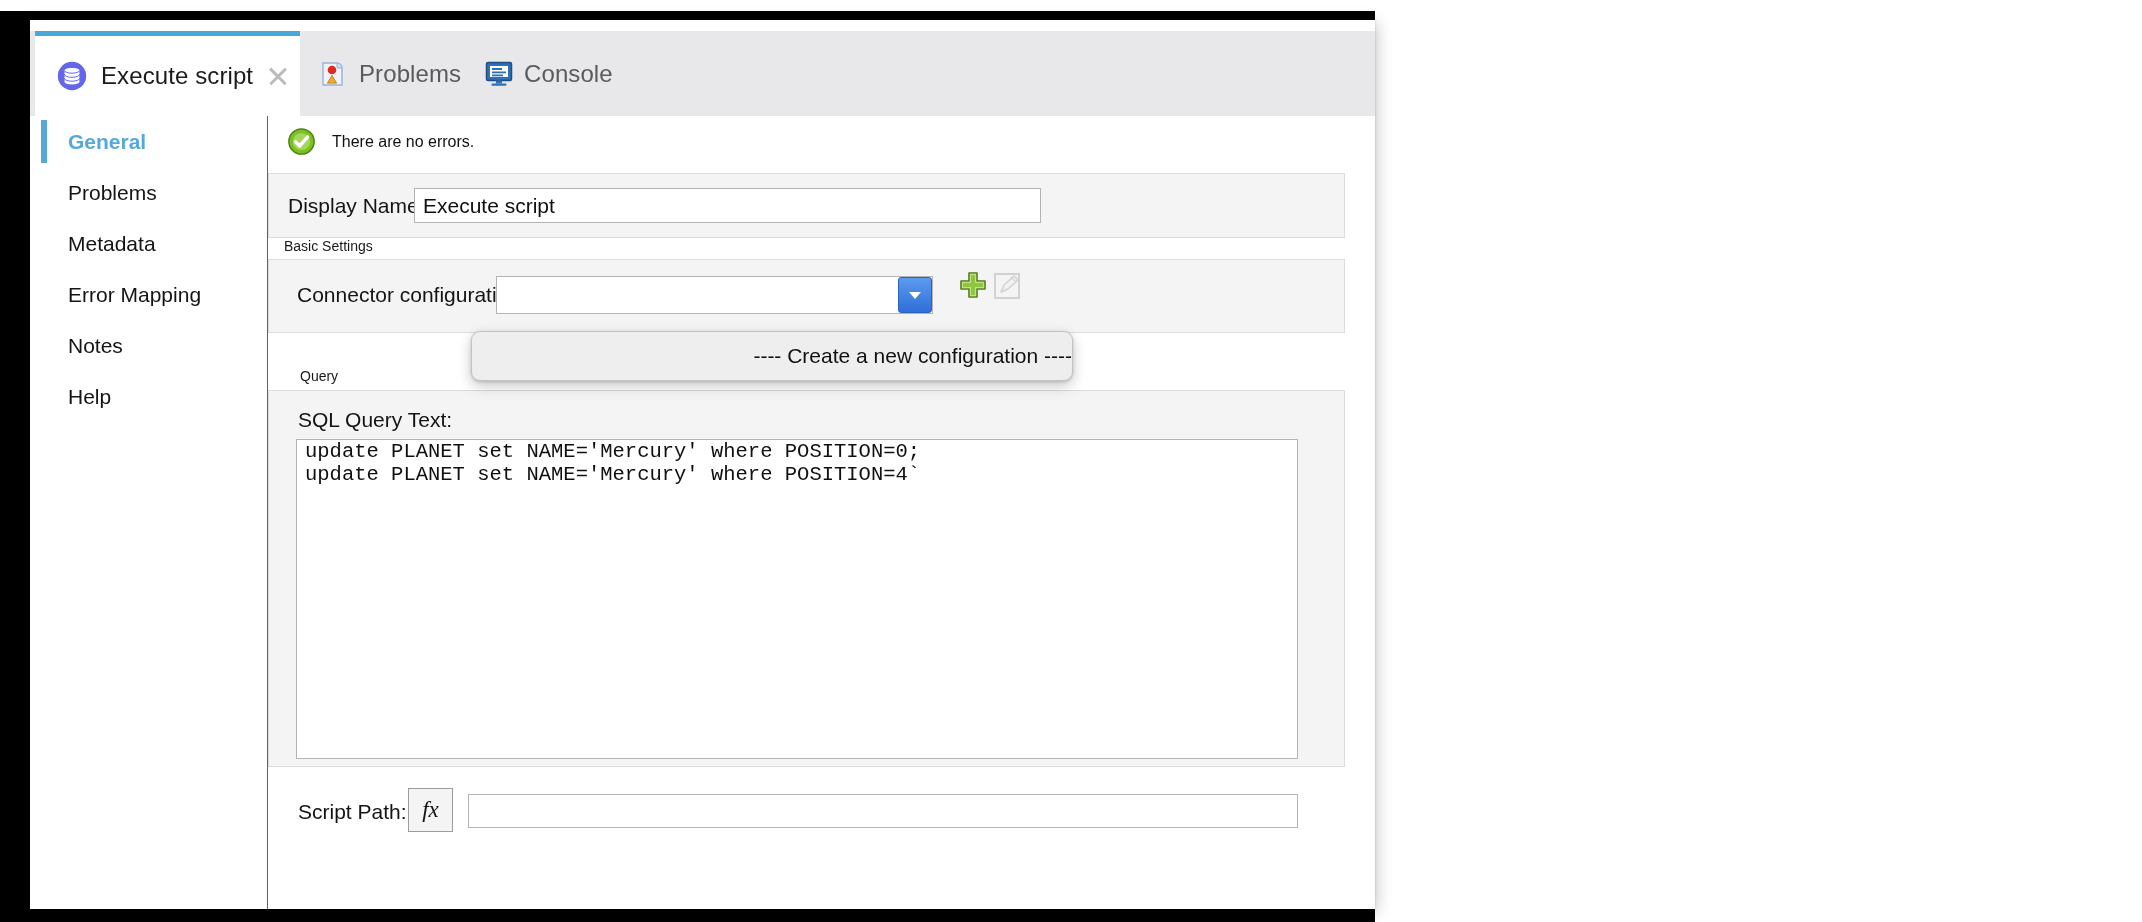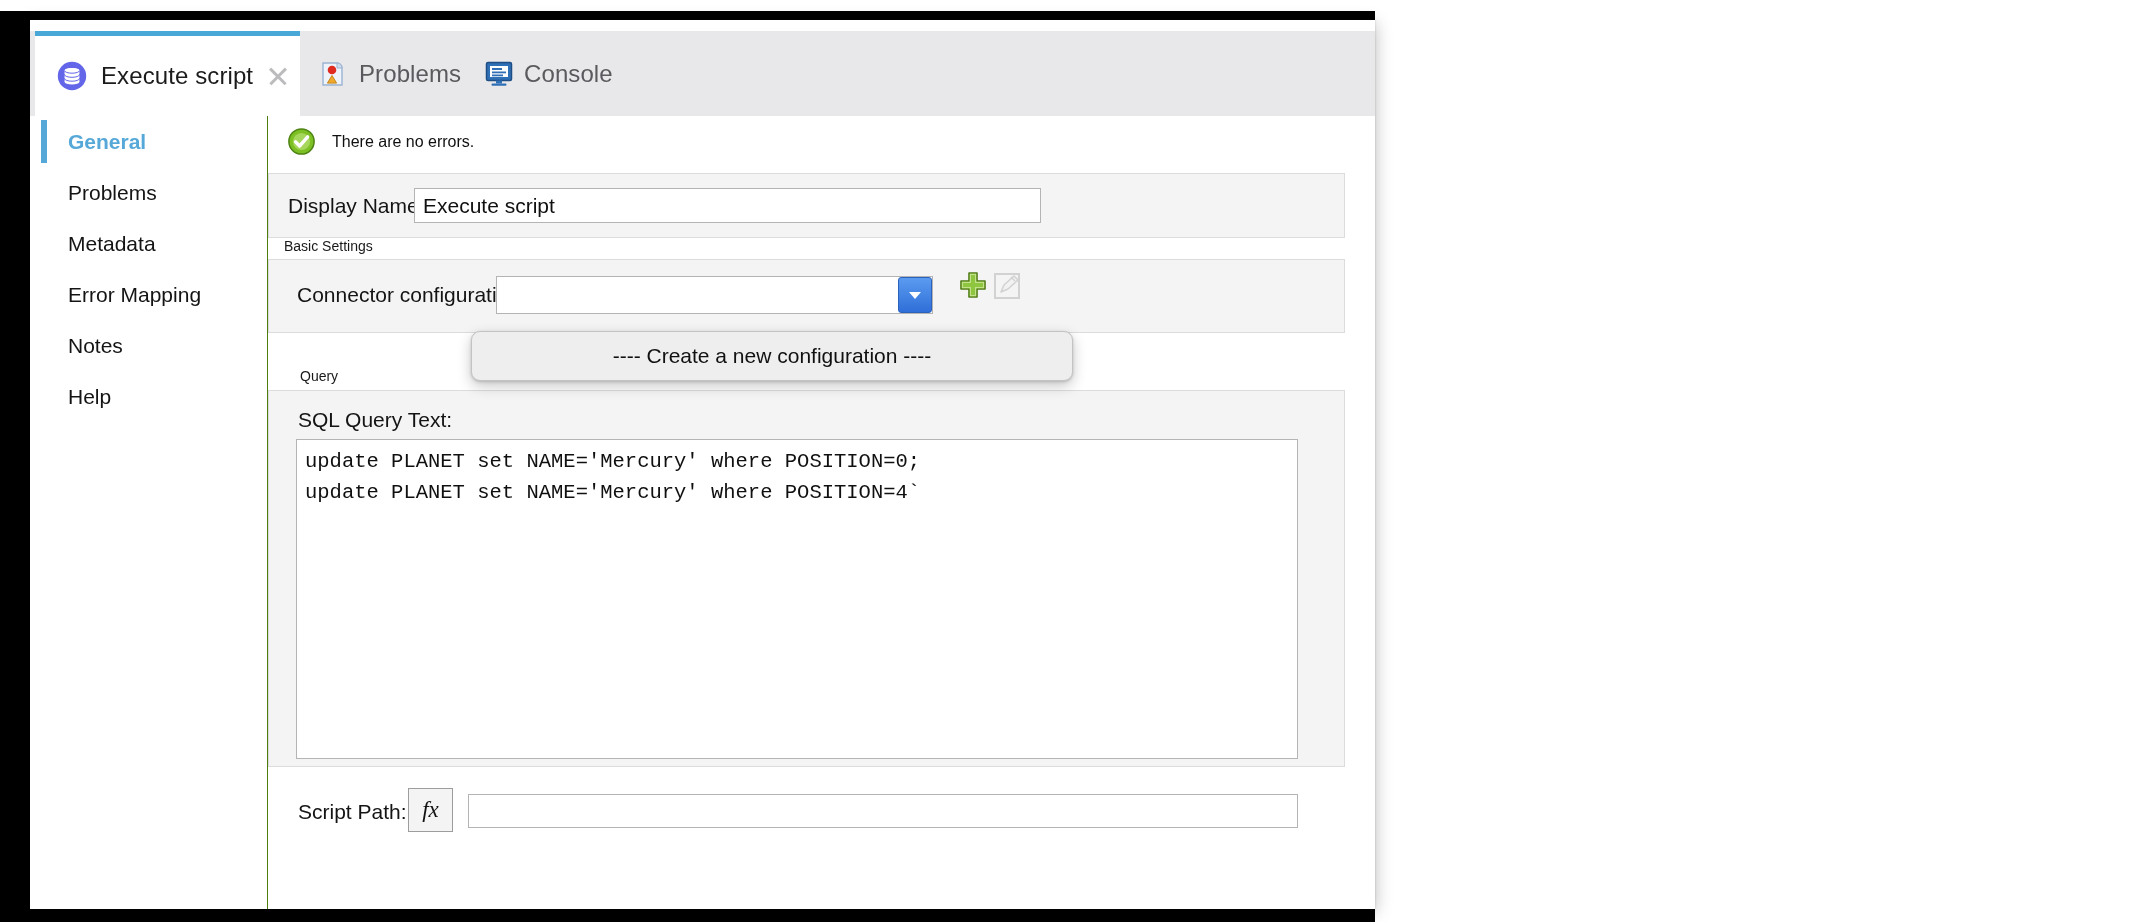--- a/index.html
+++ b/index.html
@@ -264,40 +264,40 @@
     left: 203px;
     top: 215px;
     width: 600px;
     height: 48px;
     background: #eeeeee;
     border: 1px solid #c3c3c3;
     border-radius: 9px;
     box-shadow: 0 5px 14px rgba(0,0,0,0.22), 0 1px 3px rgba(0,0,0,0.16);
     display: flex;
     align-items: center;
-    justify-content: center;
+    justify-content: flex-end;
     z-index: 40;
   }
   .combo-popup-text {
     font-size: 21px;
     color: #111111;
     white-space: nowrap;
   }
 
   
   .sqlarea {
     position: absolute;
     background: #ffffff;
     border: 1px solid #b4b4b4;
     box-sizing: border-box;
     font-family: "Liberation Mono", monospace;
     font-size: 20.5px;
-    line-height: 31px;
+    line-height: 23px;
     color: #101010;
-    padding: 6px 8px;
+    padding: 0 8px;
     white-space: pre;
     overflow: hidden;
   }
 
   .fx-btn {
     position: absolute;
     background: #f4f4f4;
     border: 1px solid #9d9d9d;
     box-sizing: border-box;
     display: flex;

